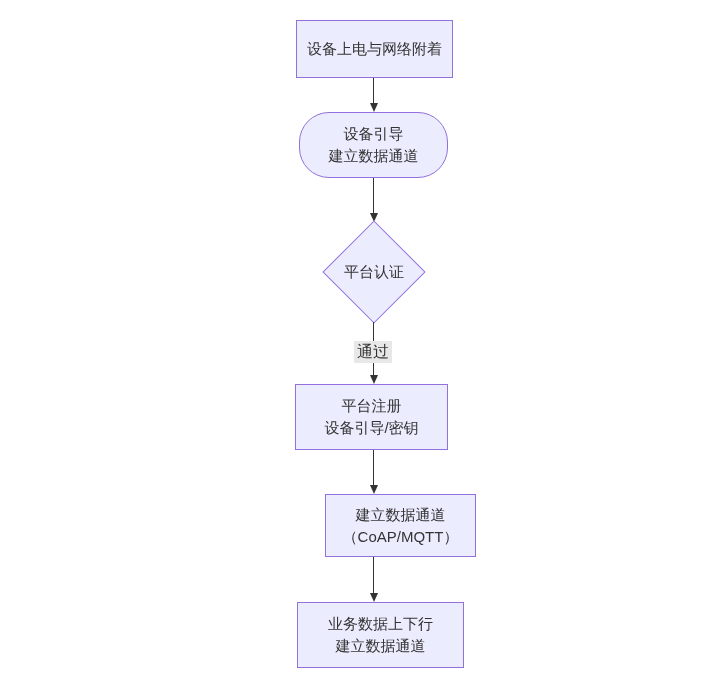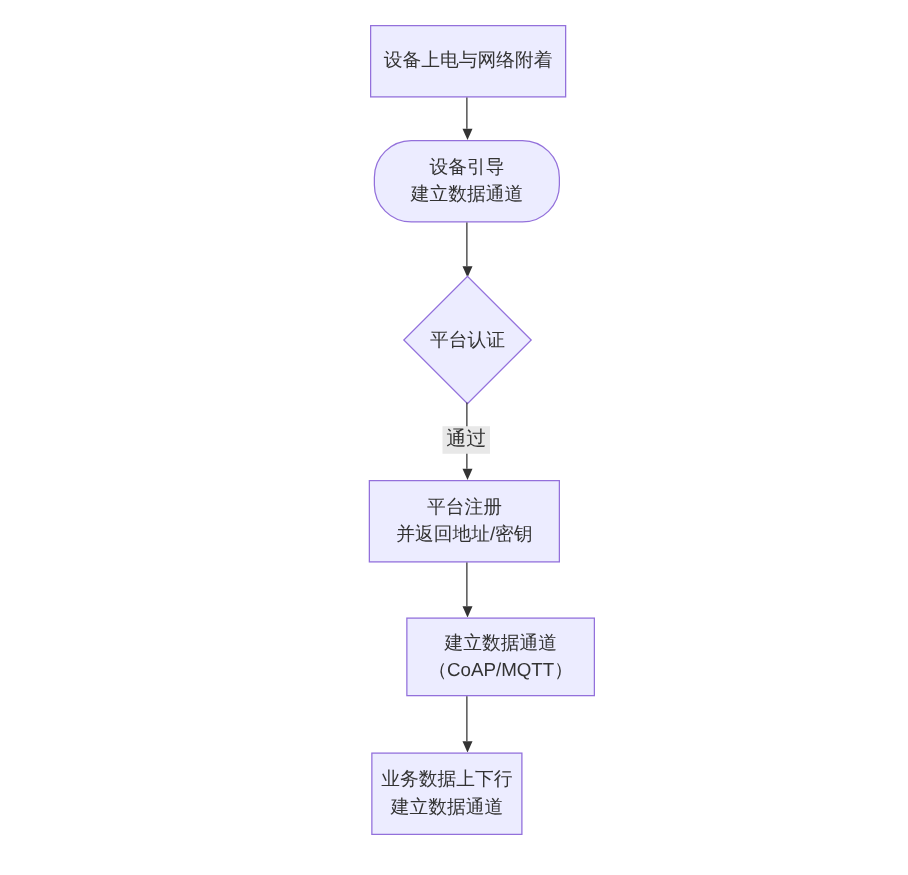--- a/index.html
+++ b/index.html
@@ -116,36 +116,36 @@
   </div>
 
   <div class="edge" style="left:369px; top:322px; height:62px;">
     <div class="edge-line"></div>
     <div class="edge-arrowhead"></div>
   </div>
   <div class="edge-label" style="left:373px; top:352px;">通过</div>
 
   <div class="node rect" style="left:295px; top:384px; width:153px; height:66px;">
     <div class="node-line">平台注册</div>
-    <div class="node-line">并返回地址/密钥</div>
+    <div class="node-line">设备引导/密钥</div>
   </div>
 
   <div class="edge" style="left:369px; top:450px; height:44px;">
     <div class="edge-line"></div>
     <div class="edge-arrowhead"></div>
   </div>
 
   <div class="node rect" style="left:297px; top:494px; width:151px; height:63px;margin-left:28px;">
     <div class="node-line">建立数据通道</div>
     <div class="node-line">（CoAP/MQTT）</div>
   </div>
 
   <div class="edge" style="left:369px; top:557px; height:45px;">
     <div class="edge-line"></div>
     <div class="edge-arrowhead"></div>
   </div>
 
-  <div class="node rect" style="left:297px; top:602px; width:121px; height:66px;">
+  <div class="node rect" style="left:297px; top:602px; width:167px; height:66px;">
     <div class="node-line">业务数据上下行</div>
     <div class="node-line">建立数据通道</div>
   </div>
 
 </div>
 
 </body></html>

